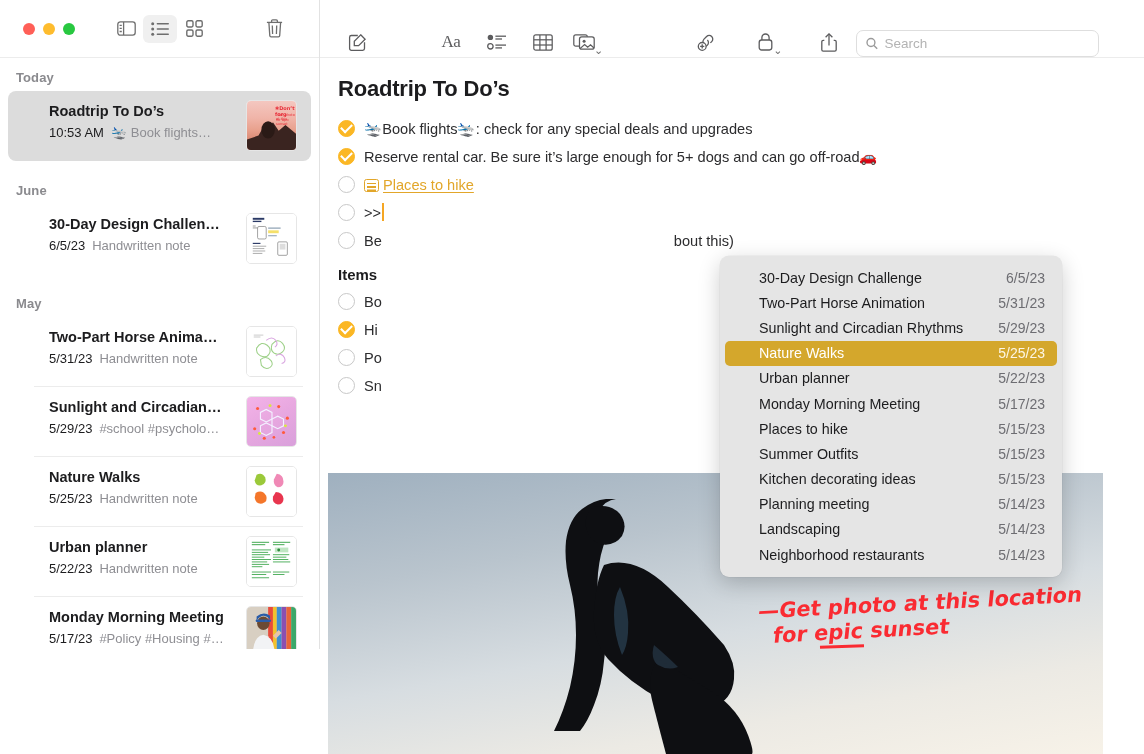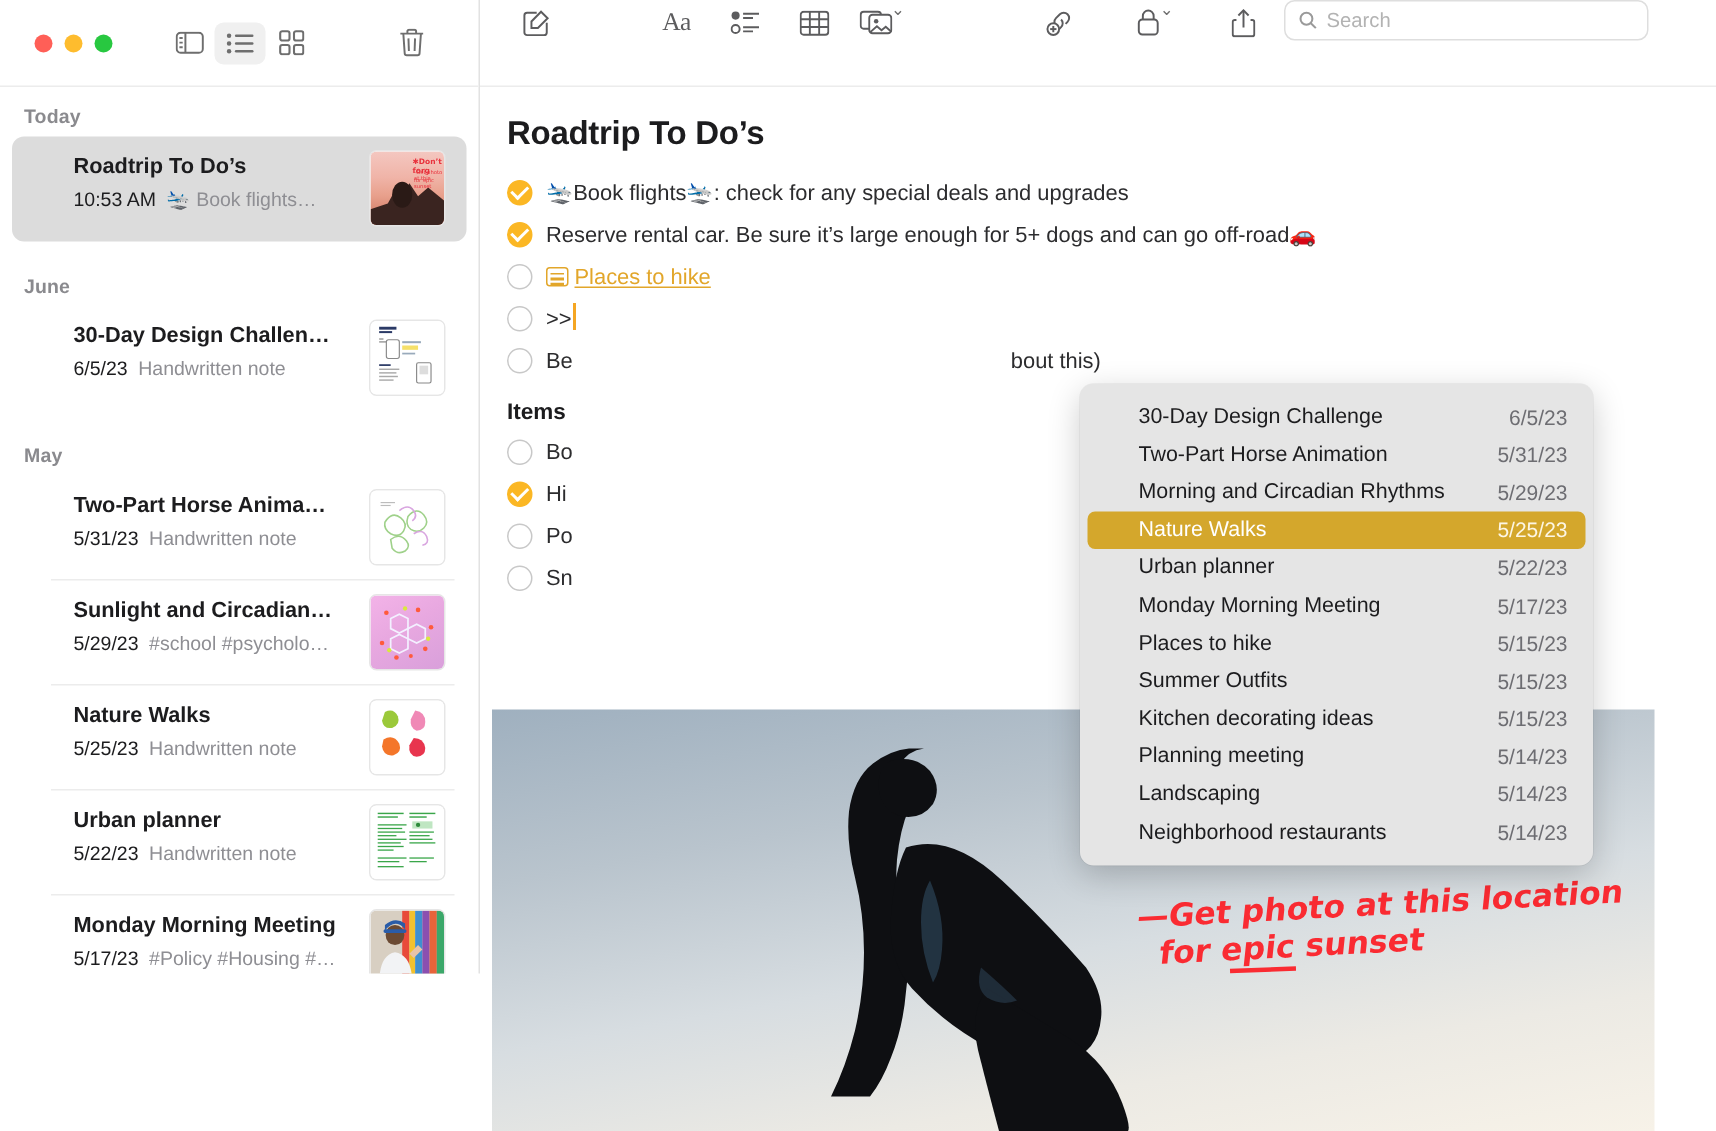--- a/index.html
+++ b/index.html
@@ -105,21 +105,21 @@
   }
   .thumb > .inner { position: absolute; inset: 0; }
 
   
   .main {
     flex: 1; height: 754px; position: relative; background: #fff;
     overflow: hidden;
   }
   .main-toolbar {
     height: 58px;
-    display: flex; align-items: flex-start;
+    display: flex; align-items: flex-end;
     padding: 0 14px 0 18px;
     gap: 0;
     border-bottom: 1px solid #ececec;
     background: #fff;
   }
   .mb {
     width: 38px; height: 30px;
     display: flex; align-items: center; justify-content: center;
     color: #5c5c5e; border-radius: 6px;
   }
@@ -732,21 +732,21 @@
     <div class="dropdown">
       <div class="dd-item">
         <span>30-Day Design Challenge</span>
         <span class="date">6/5/23</span>
       </div>
       <div class="dd-item">
         <span>Two-Part Horse Animation</span>
         <span class="date">5/31/23</span>
       </div>
       <div class="dd-item">
-        <span>Morning and Circadian Rhythms</span>
+        <span>Sunlight and Circadian Rhythms</span>
         <span class="date">5/29/23</span>
       </div>
       <div class="dd-item sel">
         <span>Nature Walks</span>
         <span class="date">5/25/23</span>
       </div>
       <div class="dd-item">
         <span>Urban planner</span>
         <span class="date">5/22/23</span>
       </div>

